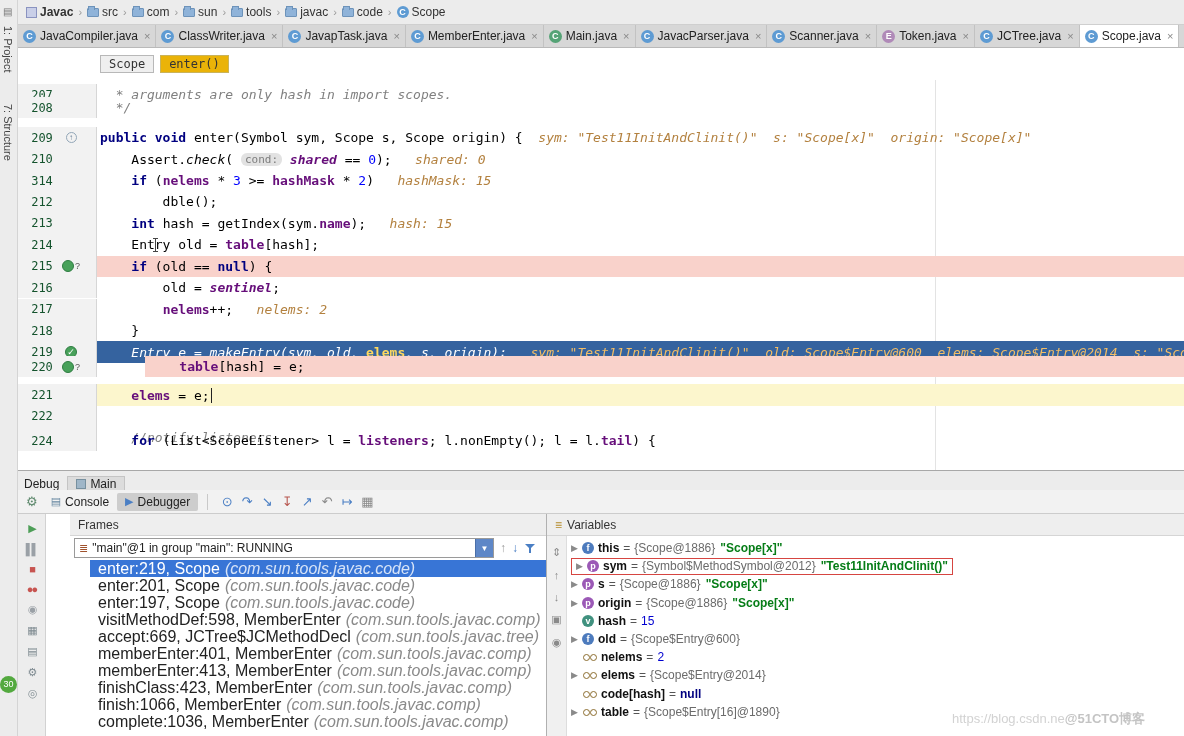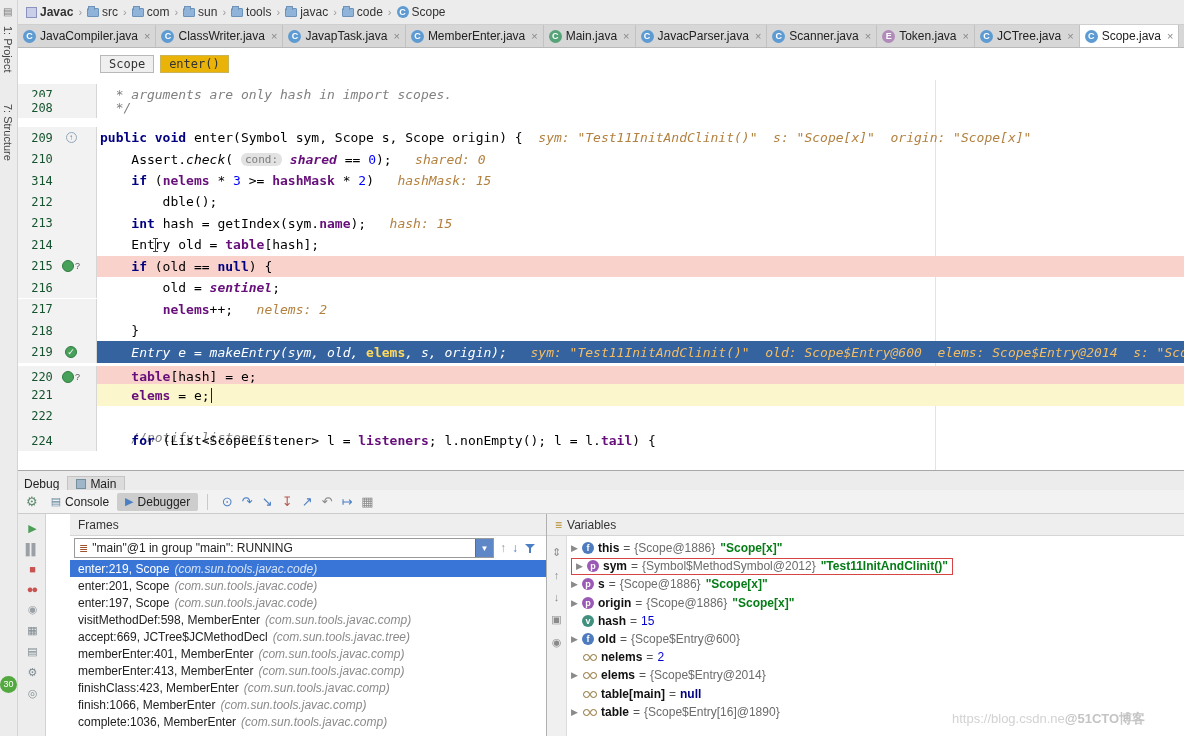--- a/index.html
+++ b/index.html
@@ -118,22 +118,22 @@
   .thread-text { font-size:12px; white-space:nowrap; }
   .combo-btn { position:absolute; right:0; top:0; width:18px; height:100%; background:#5e87c7; color:#fff;
                font-size:8px; display:flex; align-items:center; justify-content:center; border-left:1px solid #4a6fa8; }
   .mini { font-size:12px; }
   .mini.up { color:#9a9a9a; }
   .mini.down { color:#4b7fc4; }
   .funnel { width:12px; height:12px; position:relative; display:inline-block; }
   .funnel::before { content:""; position:absolute; left:1px; top:2px; border-left:5px solid transparent;
                     border-right:5px solid transparent; border-top:5px solid #4b7fc4; }
   .funnel::after { content:""; position:absolute; left:5px; top:6px; width:2px; height:5px; background:#4b7fc4; }
-  .frow { height:17px; display:flex; align-items:center; padding-left:8px; font-size:12px;
-          white-space:nowrap; overflow:hidden; }
+  .frow { height:17px; display:flex; align-items:center; padding-left:8px; font-size:16px;
+          white-space:nowrap; overflow:hidden;margin-left:20px; }
   .frow .pkg { font-style:italic; color:#8a8a8a; margin-left:5px; }
   .frow.sel { background:#3875d6; color:#fff; }
   .frow.sel .pkg { color:#d7e4f8; }
 
   
   .vars { position:absolute; left:546px; top:514px; width:638px; height:222px; background:#fff;
           border-left:1px solid #b0b0b0; overflow:hidden; }
   .vars-toolbar { position:absolute; left:0; top:22px; width:20px; bottom:0; background:#f0f0f0;
                   border-right:1px solid #ddd; }
   .vact { display:block; text-align:center; margin-top:10px; color:#8a8a8a; font-size:11px; }
@@ -367,21 +367,21 @@
         </div>
         <div class="eline" style="top: 261.4px;">
           <div class="eg">
             <span class="enum">219</span>
             <span class="gslot">
               <span class="bp">✓</span>
             </span>
           </div>
           <div class="ecode bgexec"><span class="p">    Entry e = makeEntry(sym, old, </span><span class="f">elems</span><span class="p">, s, origin);</span><span class="dbg">   sym: "Test11InitAndClinit()"  old: Scope$Entry@600  elems: Scope$Entry@2014  s: "Scope[x]"  origi</span></div>
         </div>
-        <div class="eline" style="top: 286px;">
+        <div class="eline" style="top: 276px; gap: 48px;">
           <div class="eg">
             <span class="enum">220</span>
             <span class="gslot">
               <span class="bp"></span>
               <span class="bpq">?</span>
             </span>
           </div>
           <div class="ecode bgpink"><span class="p">    </span><span class="f">table</span><span class="p">[hash] = e;</span></div>
         </div>
         <div class="eline" style="top: 304.3px;">
@@ -578,21 +578,21 @@
         <div class="vrow">
           <span class="varrow">▶</span>
           <span class="vicon watch"></span>
           <span class="vname">elems</span>
           <span class="veq">=</span>
           <span class="vobj">{Scope$Entry@2014}</span>
         </div>
         <div class="vrow">
           <span class="varrow"></span>
           <span class="vicon watch"></span>
-          <span class="vname">table[main]</span>
+          <span class="vname">code[hash]</span>
           <span class="veq">=</span>
           <span class="vkw">null</span>
         </div>
         <div class="vrow">
           <span class="varrow">▶</span>
           <span class="vicon watch"></span>
           <span class="vname">table</span>
           <span class="veq">=</span>
           <span class="vobj">{Scope$Entry[16]@1890}</span>
         </div>

